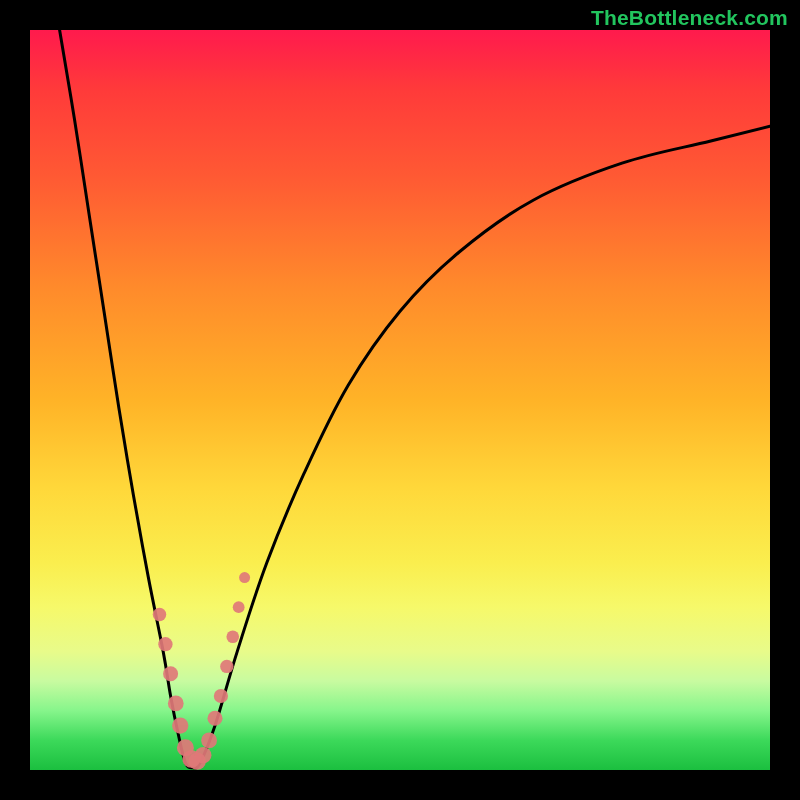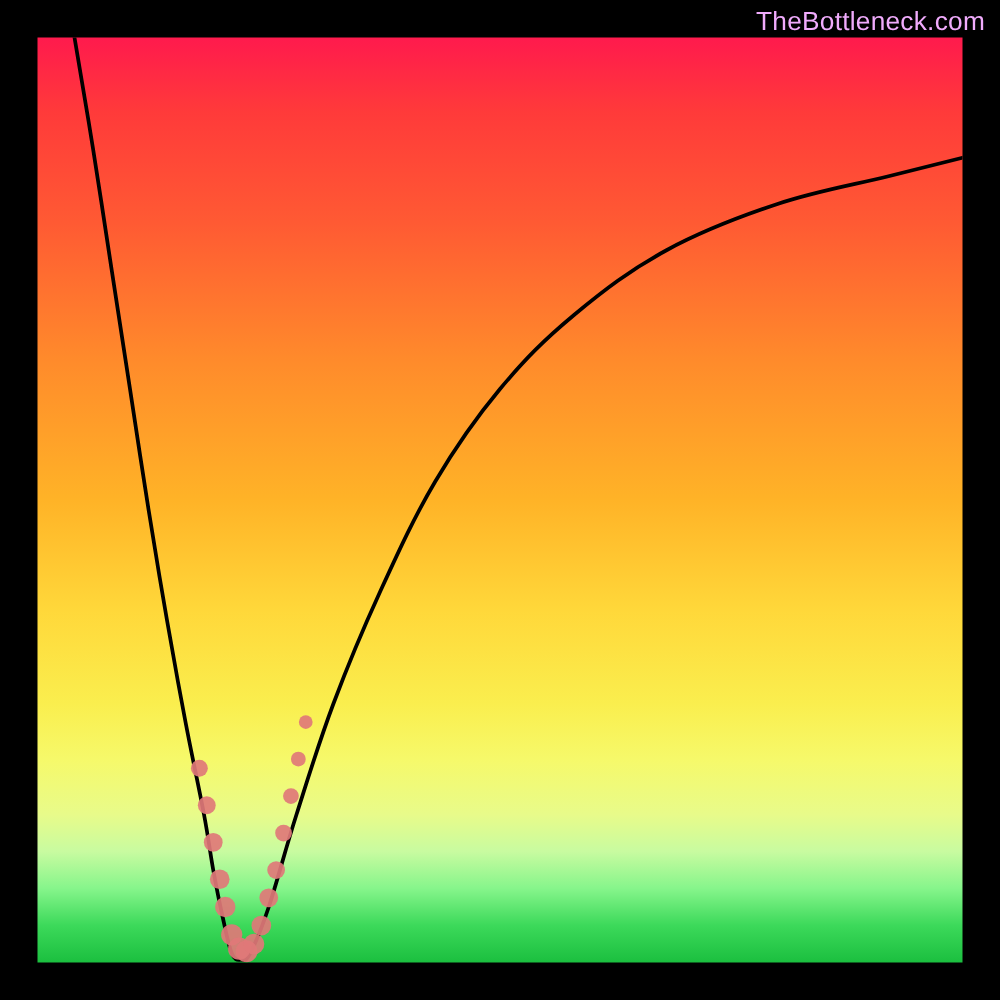--- a/index.html
+++ b/index.html
@@ -44,23 +44,23 @@
   .plot svg {
     position: absolute;
     left: 0; top: 0;
     width: 740px;
     height: 740px;
   }
   .watermark {
     position: absolute;
     top: 6px;
     right: 12px;
-    color: #f0abfc;
+    color: #22c55e;
     font-size: 21px;
-    font-weight: 400;
+    font-weight: 700;
     letter-spacing: 0.2px;
     user-select: none;
   }
 </style>
 </head>
 <body>
 
 <div class="outer">
   <div class="watermark">TheBottleneck.com</div>
 

